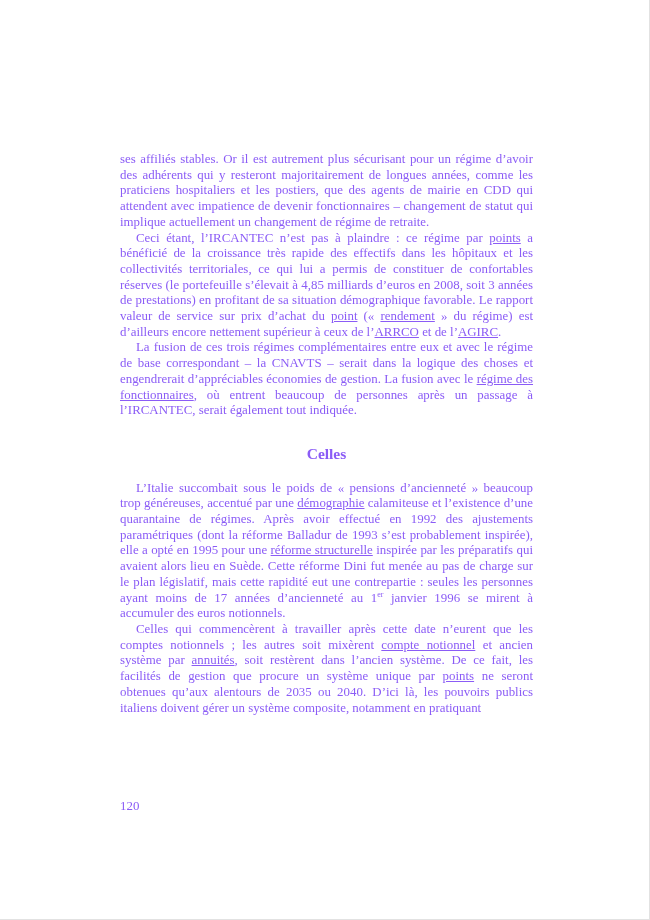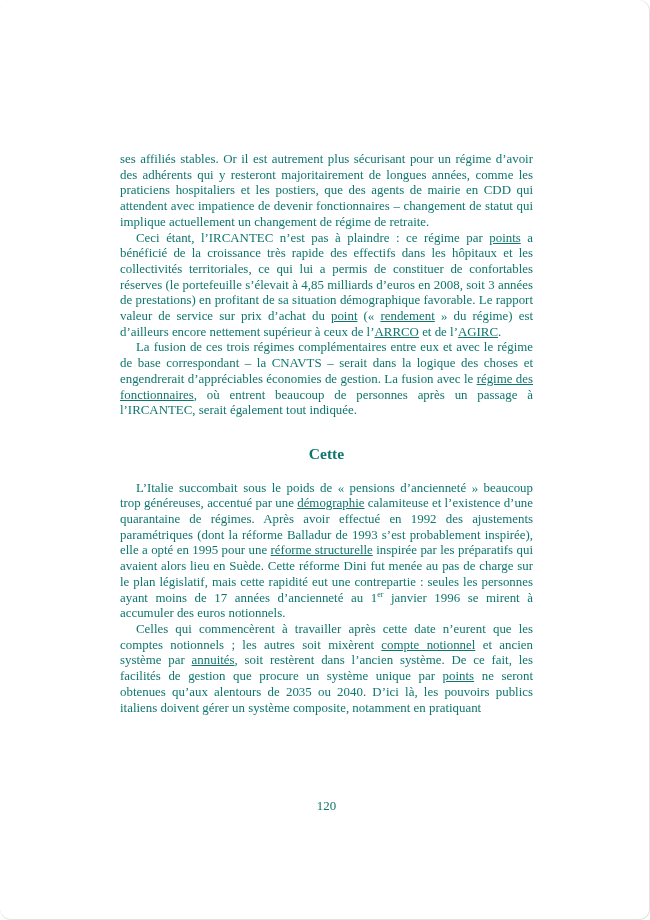--- a/index.html
+++ b/index.html
@@ -7,23 +7,22 @@
     padding: 0;
     background: #ffffff;
   }
   .page {
     position: relative;
     width: 650px;
     height: 920px;
     background: #ffffff;
     overflow: hidden;
     font-family: "Liberation Serif", serif;
-    color: #0f766e;
+    color: #8b5cf6;
     box-shadow: inset -1px 0 0 #e2e2e2, inset 0 -1px 0 #e2e2e2;
-    border-radius: 11px;
   }
   .body-text {
     position: absolute;
     left: 120px;
     top: 152px;
     width: 413px;
     font-size: 12.9px;
     line-height: 15.7px;
     text-align: justify;
   }
@@ -40,30 +39,30 @@
     font-size: 0.62em;
     line-height: 0;
     vertical-align: super;
   }
   .u { text-decoration: underline; font-family: Liberation Serif, serif; }
   .page-number {
     position: absolute;
     left: 120px;
     top: 799px;
     width: 413px;
-    text-align: center;
+    text-align: left;
     font-size: 12.9px;
   }
 </style>
 </head>
 <body>
 
 <div class="page">
   <div class="body-text">
       <p class="para"><span>ses affiliés stables. Or il est autrement plus sécurisant pour un régime d’avoir des adhérents qui y resteront majoritairement de longues années, comme les praticiens hospitaliers et les postiers, que des agents de mairie en CDD qui attendent avec impatience de devenir fonctionnaires – changement de statut qui implique actuellement un changement de régime de retraite.</span></p>
       <p class="para indent"><span>Ceci étant, l’IRCANTEC n’est pas à plaindre&nbsp;: ce régime par </span><span class="u">points</span><span> a bénéficié de la croissance très rapide des effectifs dans les hôpitaux et les collectivités territoriales, ce qui lui a permis de constituer de confortables réserves (le portefeuille s’élevait à 4,85 milliards d’euros en 2008, soit 3 années de prestations) en profitant de sa situation démographique favorable. Le rapport valeur de service sur prix d’achat du </span><span class="u">point</span><span> («&nbsp;</span><span class="u">rendement</span><span>&nbsp;» du régime) est d’ailleurs encore nettement supérieur à ceux de l’</span><span class="u">ARRCO</span><span> et de l’</span><span class="u">AGIRC</span><span>.</span></p>
       <p class="para indent"><span>La fusion de ces trois régimes complémentaires entre eux et avec le régime de base correspondant – la CNAVTS – serait dans la logique des choses et engendrerait d’appréciables économies de gestion. La fusion avec le </span><span class="u">régime des fonctionnaires</span><span>, où entrent beaucoup de personnes après un passage à l’IRCANTEC, serait également tout indiquée.</span></p>
-      <h2 class="section-heading">Cette</h2>
+      <h2 class="section-heading">Celles</h2>
       <p class="para indent"><span>L’Italie succombait sous le poids de «&nbsp;pensions d’ancienneté&nbsp;» beaucoup trop généreuses, accentué par une </span><span class="u">démographie</span><span> calamiteuse et l’existence d’une quarantaine de régimes. Après avoir effectué en 1992 des ajustements paramétriques (dont la réforme Balladur de 1993 s’est probablement inspirée), elle a opté en 1995 pour une </span><span class="u">réforme structurelle</span><span> inspirée par les préparatifs qui avaient alors lieu en Suède. Cette réforme Dini fut menée au pas de charge sur le plan législatif, mais cette rapidité eut une contrepartie&nbsp;: seules les personnes ayant moins de 17 années d’ancienneté au 1</span><sup>er</sup><span> janvier 1996 se mirent à accumuler des euros notionnels.</span></p>
       <p class="para indent"><span>Celles qui commencèrent à travailler après cette date n’eurent que les comptes notionnels&nbsp;; les autres soit mixèrent </span><span class="u">compte notionnel</span><span> et ancien système par </span><span class="u">annuités</span><span>, soit restèrent dans l’ancien système. De ce fait, les facilités de gestion que procure un système unique par </span><span class="u">points</span><span> ne seront obtenues qu’aux alentours de 2035 ou 2040. D’ici là, les pouvoirs publics italiens doivent gérer un système composite, notamment en pratiquant</span></p>
     </div>
   <div class="page-number">120</div>
 </div>
 
 </body></html>

